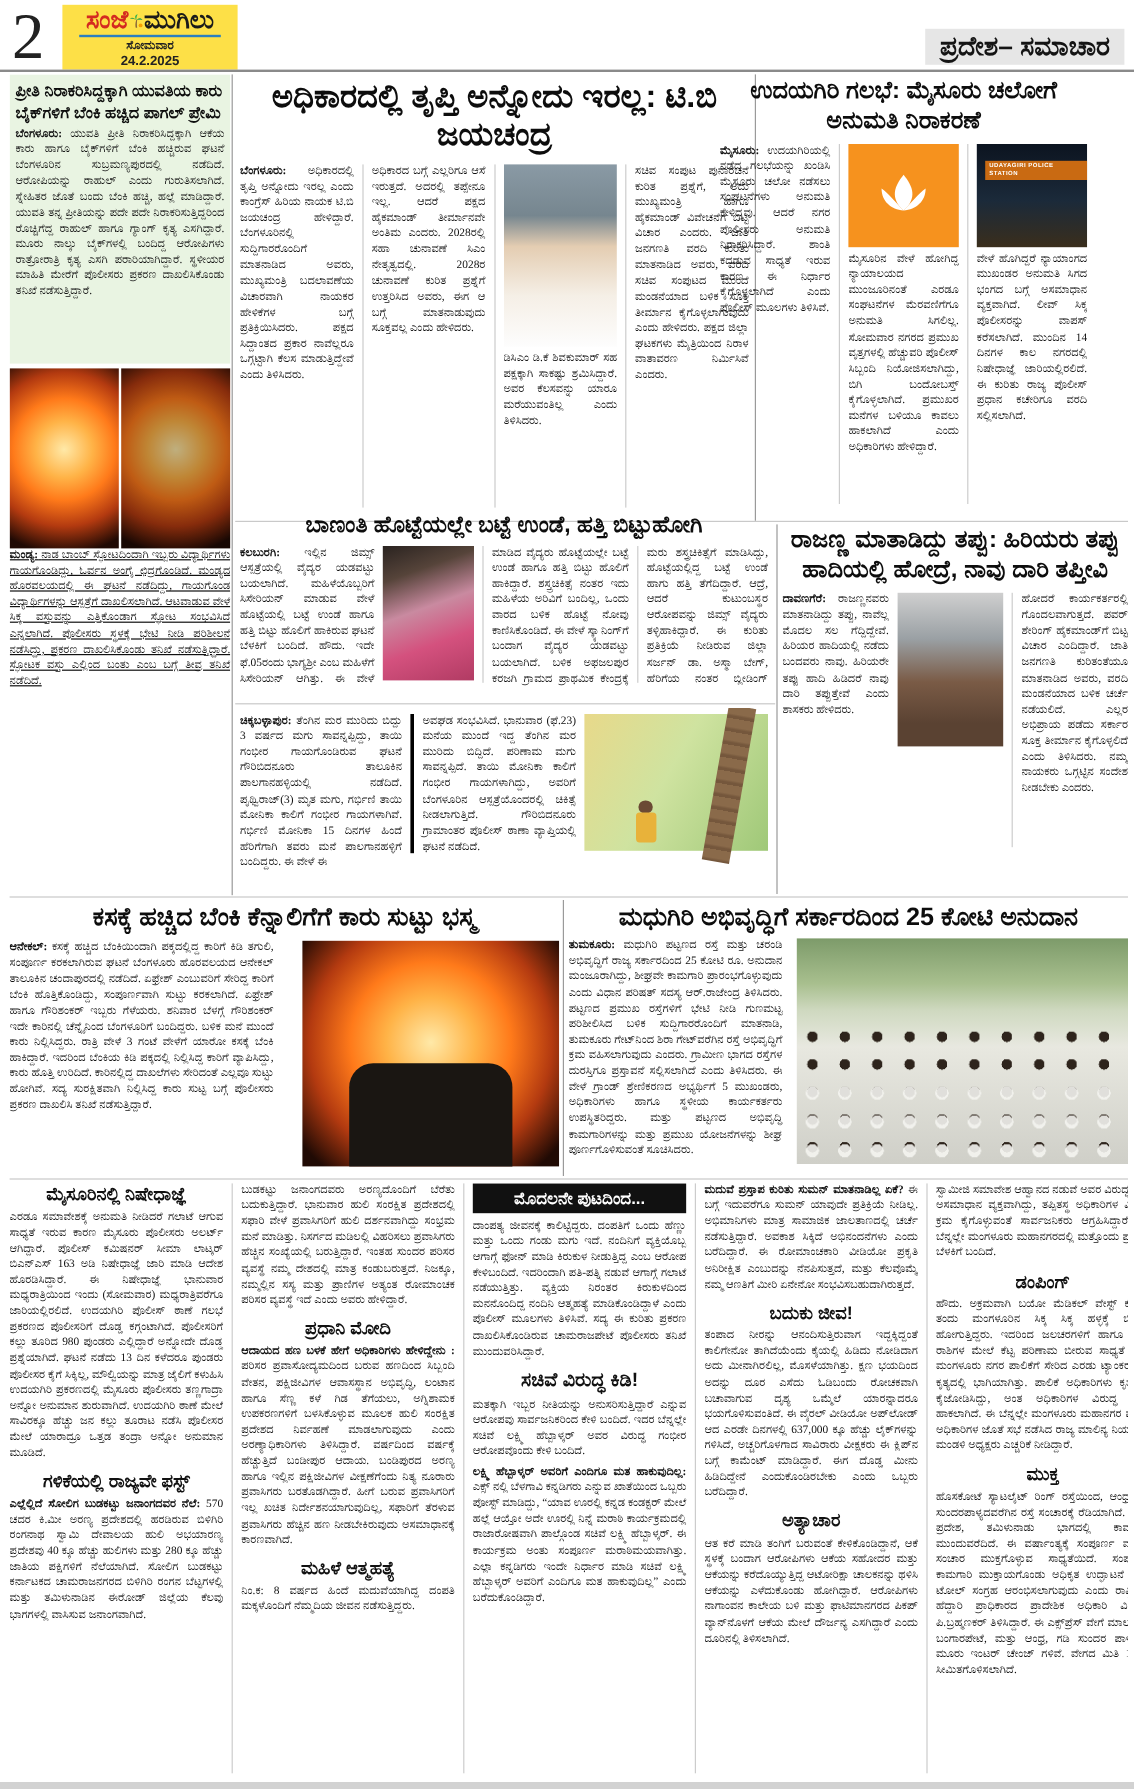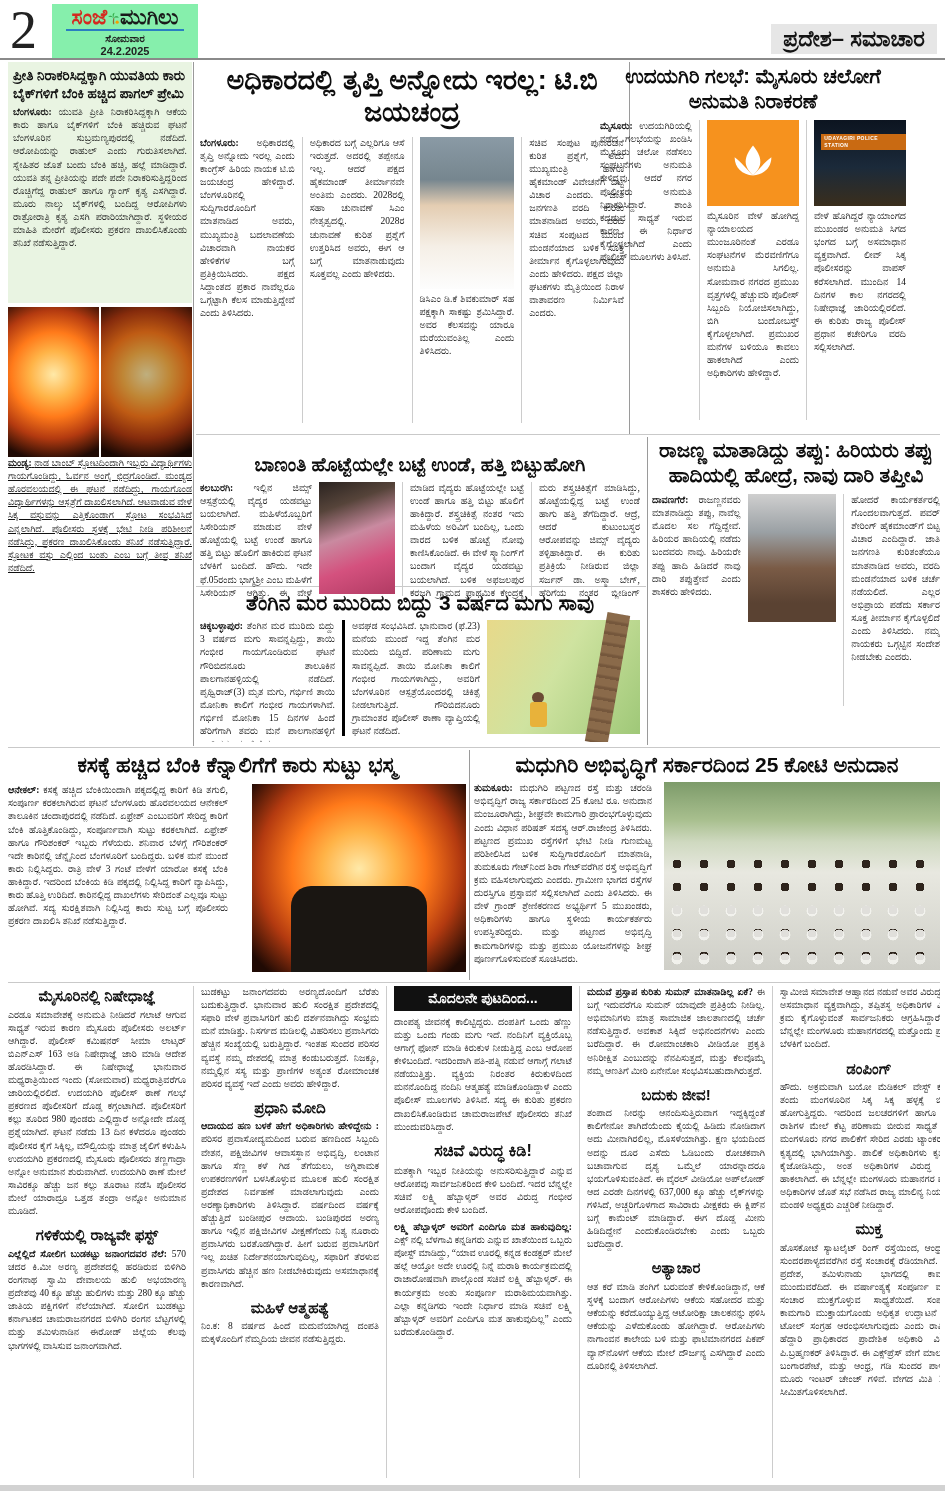--- a/index.html
+++ b/index.html
@@ -2,21 +2,21 @@
 <html lang="kn"><head>
 <meta charset="utf-8">
 <title>ಸಂಜೆ ಮುಗಿಲು - ಪುಟ 2</title>
 <style>
   html,body{margin:0;padding:0;background:#e9e9e9;}
   .page{position:relative;width:945px;height:1491px;background:#fff;margin:0 auto;
         font-family:"Liberation Serif",serif;color:#111;overflow:hidden;}
   .abs{position:absolute;overflow:hidden;}
   
   .pgnum{font:400 54px/0.9 "Liberation Serif",serif;color:#222;}
-  .mast{background:#86efac;text-align:center;padding-top:2px;}
+  .mast{background:#fde047;text-align:center;padding-top:2px;}
   .mast-line1{font:bold 21px/1 "Liberation Sans",sans-serif;white-space:nowrap;}
   .mast-red{color:#d42a20;}
   .mast-black{color:#1a1a1a;}
   .mast-div{height:2px;background:#2a7fc1;margin:2px 14px;}
   .mast-day{font:bold 10px/1.2 "Liberation Sans",sans-serif;color:#222;}
   .mast-date{font:bold 11px/1.2 "Liberation Sans",sans-serif;color:#222;}
   .section-box{background:#e6e6e6;padding:3px 12px;font:bold 22px/1.1 "Liberation Sans",sans-serif;color:#141414;}
   .hdr-rule{background:#8a8a8a;}
   
   .h-xl{font:bold 27px/1.2 "Liberation Sans",sans-serif;text-align:center;color:#0d0d0d;}
@@ -153,21 +153,21 @@
       </div>
       <div class="c">
         <div class="ph ph-station" style="width:100%;height:86px;margin-bottom:4px;">
           <span class="sign">UDAYAGIRI POLICE STATION</span>
         </div>
         <div class="bt">ವೇಳೆ ಹೊಗಿದ್ದರೆ ನ್ಯಾಯಾಂಗದ ಮುಖಂಡರ ಅನುಮತಿ ಸಿಗದ ಭಂಗದ ಬಗ್ಗೆ ಅಸಮಾಧಾನ ವ್ಯಕ್ತವಾಗಿದೆ. ಲೀವ್ ಸಿಕ್ಕ ಪೊಲೀಸರನ್ನು ವಾಪಸ್ ಕರೆಸಲಾಗಿದೆ. ಮುಂದಿನ 14 ದಿನಗಳ ಕಾಲ ನಗರದಲ್ಲಿ ನಿಷೇಧಾಜ್ಞೆ ಜಾರಿಯಲ್ಲಿರಲಿದೆ. ಈ ಕುರಿತು ರಾಜ್ಯ ಪೊಲೀಸ್ ಪ್ರಧಾನ ಕಚೇರಿಗೂ ವರದಿ ಸಲ್ಲಿಸಲಾಗಿದೆ.</div>
       </div>
     </div>
   </div>
 
-  <div class="abs" style="left:200px;top:453px;width:440px;height:146px;">
+  <div class="abs" style="left:200px;top:426px;width:440px;height:146px;">
     <div class="h-md">ಬಾಣಂತಿ ಹೊಟ್ಟೆಯಲ್ಲೇ ಬಟ್ಟೆ ಉಂಡೆ, ಹತ್ತಿ ಬಿಟ್ಟುಹೋಗಿ</div>
     <div style="display:flex;gap:7px;margin-top:5px;height:114px;">
       <div class="bt" style="width:112px;flex:none;">
         <span class="dl">ಕಲಬುರಗಿ:</span>
         <span>ಇಲ್ಲಿನ ಜಿಮ್ಸ್ ಆಸ್ಪತ್ರೆಯಲ್ಲಿ ವೈದ್ಯರ ಯಡವಟ್ಟು ಬಯಲಾಗಿದೆ. ಮಹಿಳೆಯೊಬ್ಬರಿಗೆ ಸಿಸೇರಿಯನ್ ಮಾಡುವ ವೇಳೆ ಹೊಟ್ಟೆಯಲ್ಲಿ ಬಟ್ಟೆ ಉಂಡೆ ಹಾಗೂ ಹತ್ತಿ ಬಿಟ್ಟು ಹೊಲಿಗೆ ಹಾಕಿರುವ ಘಟನೆ ಬೆಳಕಿಗೆ ಬಂದಿದೆ. ಹೌದು. ಇದೇ ಫೆ.05ರಂದು ಭಾಗ್ಯಶ್ರೀ ಎಂಬ ಮಹಿಳೆಗೆ ಸಿಸೇರಿಯನ್ ಆಗಿತ್ತು. ಈ ವೇಳೆ ಶಸ್ತ್ರಚಿಕಿತ್ಸೆ</span>
       </div>
       <div class="ph ph-saree" style="width:76px;height:112px;"></div>
       <div class="bt" style="width:114px;flex:none;border-left:1px solid #ccc;padding-left:7px;">ಮಾಡಿದ ವೈದ್ಯರು ಹೊಟ್ಟೆಯಲ್ಲೇ ಬಟ್ಟೆ ಉಂಡೆ ಹಾಗೂ ಹತ್ತಿ ಬಿಟ್ಟು ಹೊಲಿಗೆ ಹಾಕಿದ್ದಾರೆ. ಶಸ್ತ್ರಚಿಕಿತ್ಸೆ ನಂತರ ಇದು ಮಹಿಳೆಯ ಅರಿವಿಗೆ ಬಂದಿಲ್ಲ, ಒಂದು ವಾರದ ಬಳಿಕ ಹೊಟ್ಟೆ ನೋವು ಕಾಣಿಸಿಕೊಂಡಿದೆ. ಈ ವೇಳೆ ಸ್ಕ್ಯಾನಿಂಗ್‌ಗೆ ಬಂದಾಗ ವೈದ್ಯರ ಯಡವಟ್ಟು ಬಯಲಾಗಿದೆ. ಬಳಿಕ ಅಫಜಲಪುರ ಕರಜಗಿ ಗ್ರಾಮದ ಪ್ರಾಥಮಿಕ ಕೇಂದ್ರಕ್ಕೆ ತೆರಳಿ ವೈದ್ಯರಿಂದ</div>
       <div class="bt" style="flex:1;border-left:1px solid #ccc;padding-left:7px;">ಮರು ಶಸ್ತ್ರಚಿಕಿತ್ಸೆಗೆ ಮಾಡಿಸಿದ್ದು, ಹೊಟ್ಟೆಯಲ್ಲಿದ್ದ ಬಟ್ಟೆ ಉಂಡೆ ಹಾಗು ಹತ್ತಿ ತೆಗೆದಿದ್ದಾರೆ. ಆದ್ರೆ, ಆದರೆ ಕುಟುಂಬಸ್ಥರ ಆರೋಪವನ್ನು ಜಿಮ್ಸ್ ವೈದ್ಯರು ತಳ್ಳಿಹಾಕಿದ್ದಾರೆ. ಈ ಕುರಿತು ಪ್ರತಿಕ್ರಿಯೆ ನೀಡಿರುವ ಜಿಲ್ಲಾ ಸರ್ಜನ್ ಡಾ. ಅಸ್ಮಾ ಬೇಗ್, ಹೆರಿಗೆಯ ನಂತರ ಬ್ಲೀಡಿಂಗ್ ಸಲುವಾಗಿ ಪ್ಯಾಡ್ ಇಡಲಾಗಿದೆ. 2 ದಿನದ ನಂತರ ಮಹಿಳೆ ಬಂದು ಅದನ್ನ ತೆಗೆಸಿಕೊಳ್ಳಬೇಕಾಗಿತ್ತು. ಆದ್ರೆ, ಅವರು ಬಂದಿರಲಿಲ್ಲ, ಸದ್ಯ ಈಗ ಮಹಿಳೆಗೆ ಯಾವುದೇ ರೀತಿಯ ತೊಂದರೆ ಇಲ್ಲ ಅಂತ ಹೇಳಿದ್ದಾರೆ.</div>
     </div>
@@ -181,21 +181,20 @@
         <span>ರಾಜಣ್ಣನವರು ಮಾತನಾಡಿದ್ದು ತಪ್ಪು, ನಾವೆಲ್ಲ ಮೊದಲ ಸಲ ಗೆದ್ದಿದ್ದೇವೆ. ಹಿರಿಯರ ಹಾದಿಯಲ್ಲಿ ನಡೆದು ಬಂದವರು ನಾವು. ಹಿರಿಯರೇ ತಪ್ಪು ಹಾದಿ ಹಿಡಿದರೆ ನಾವು ದಾರಿ ತಪ್ಪುತ್ತೇವೆ ಎಂದು ಶಾಸಕರು ಹೇಳಿದರು.</span>
       </div>
       <div class="c" style="border-left:none;padding-left:0;">
         <div class="ph ph-man" style="width:100%;height:128px;"></div>
       </div>
       <div class="c bt">ಹೋದರೆ ಕಾರ್ಯಕರ್ತರಲ್ಲಿ ಗೊಂದಲವಾಗುತ್ತದೆ. ಪವರ್ ಶೇರಿಂಗ್ ಹೈಕಮಾಂಡ್‌ಗೆ ಬಿಟ್ಟ ವಿಚಾರ ಎಂದಿದ್ದಾರೆ. ಜಾತಿ ಜನಗಣತಿ ಕುರಿತಂತೆಯೂ ಮಾತನಾಡಿದ ಅವರು, ವರದಿ ಮಂಡನೆಯಾದ ಬಳಿಕ ಚರ್ಚೆ ನಡೆಯಲಿದೆ. ಎಲ್ಲರ ಅಭಿಪ್ರಾಯ ಪಡೆದು ಸರ್ಕಾರ ಸೂಕ್ತ ತೀರ್ಮಾನ ಕೈಗೊಳ್ಳಲಿದೆ ಎಂದು ತಿಳಿಸಿದರು. ನಮ್ಮ ನಾಯಕರು ಒಗ್ಗಟ್ಟಿನ ಸಂದೇಶ ನೀಡಬೇಕು ಎಂದರು.</div>
     </div>
   </div>
 
   <div class="abs" style="left:200px;top:590px;width:440px;height:152px;">
-    <div class="h-band">ತೆಂಗಿನ ಮರ ಮುರಿದು ಬಿದ್ದು 3 ವರ್ಷದ ಮಗು ಸಾವು</div>
     <div style="display:flex;gap:7px;margin-top:5px;height:116px;">
       <div class="bt" style="width:135px;flex:none;">
         <span class="dl">ಚಿಕ್ಕಬಳ್ಳಾಪುರ:</span>
         <span>ತೆಂಗಿನ ಮರ ಮುರಿದು ಬಿದ್ದು 3 ವರ್ಷದ ಮಗು ಸಾವನ್ನಪ್ಪಿದ್ದು, ತಾಯಿ ಗಂಭೀರ ಗಾಯಗೊಂಡಿರುವ ಘಟನೆ ಗೌರಿಬಿದನೂರು ತಾಲೂಕಿನ ಪಾಲಗಾನಹಳ್ಳಿಯಲ್ಲಿ ನಡೆದಿದೆ. ಪೃಥ್ವಿರಾಜ್‌(3) ಮೃತ ಮಗು, ಗರ್ಭಿಣಿ ತಾಯಿ ಮೋನಿಕಾ ಕಾಲಿಗೆ ಗಂಭೀರ ಗಾಯಗಳಾಗಿವೆ. ಗರ್ಭಿಣಿ ಮೋನಿಕಾ 15 ದಿನಗಳ ಹಿಂದೆ ಹೆರಿಗೆಗಾಗಿ ತವರು ಮನೆ ಪಾಲಗಾನಹಳ್ಳಿಗೆ ಬಂದಿದ್ದರು. ಈ ವೇಳೆ ಈ</span>
       </div>
       <div class="bt" style="width:128px;flex:none;border-left:3px solid #000000;padding-left:7px;">ಅವಘಡ ಸಂಭವಿಸಿದೆ. ಭಾನುವಾರ (ಫೆ.23) ಮನೆಯ ಮುಂದೆ ಇದ್ದ ತೆಂಗಿನ ಮರ ಮುರಿದು ಬಿದ್ದಿದೆ. ಪರಿಣಾಮ ಮಗು ಸಾವನ್ನಪ್ಪಿದೆ. ತಾಯಿ ಮೋನಿಕಾ ಕಾಲಿಗೆ ಗಂಭೀರ ಗಾಯಗಳಾಗಿದ್ದು, ಅವರಿಗೆ ಬೆಂಗಳೂರಿನ ಆಸ್ಪತ್ರೆಯೊಂದರಲ್ಲಿ ಚಿಕಿತ್ಸೆ ನೀಡಲಾಗುತ್ತಿದೆ. ಗೌರಿಬಿದನೂರು ಗ್ರಾಮಾಂತರ ಪೊಲೀಸ್ ಠಾಣಾ ವ್ಯಾಪ್ತಿಯಲ್ಲಿ ಘಟನೆ ನಡೆದಿದೆ.</div>
       <div class="ph ph-coconut" style="flex:1;height:114px;">
         <div class="trunk"></div>
         <div class="kid-head"></div>
         <div class="kid-body"></div>

